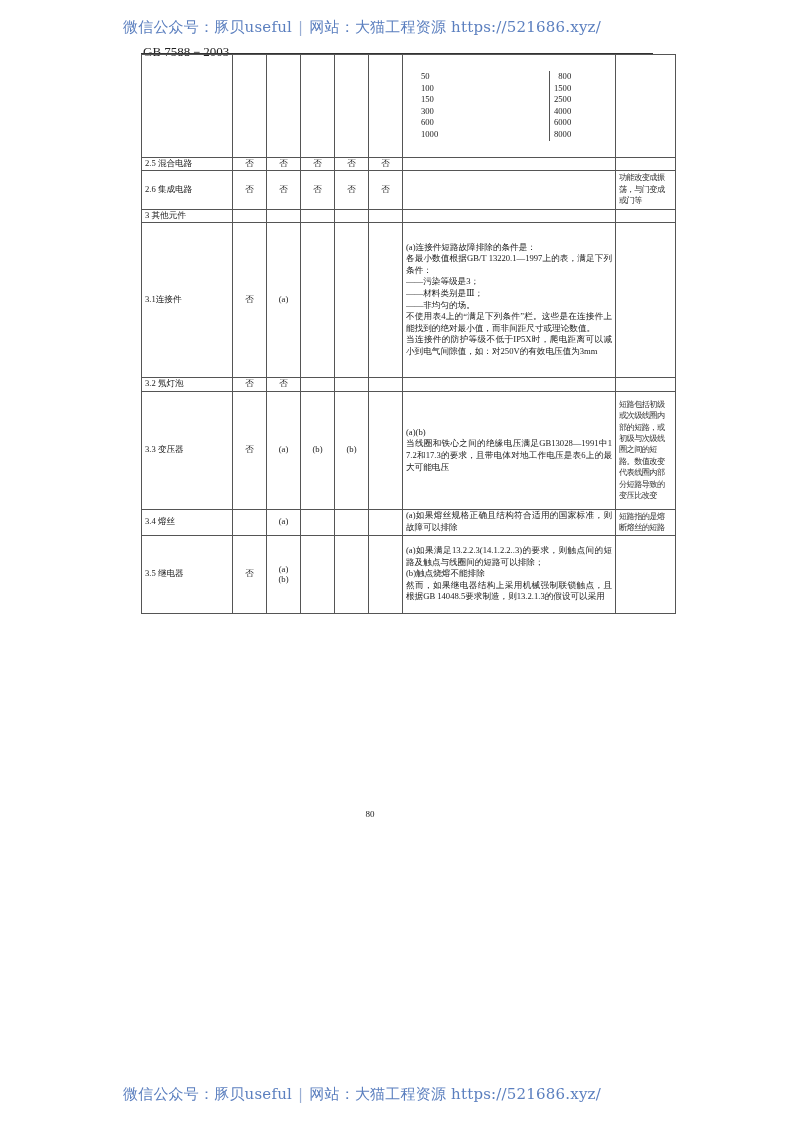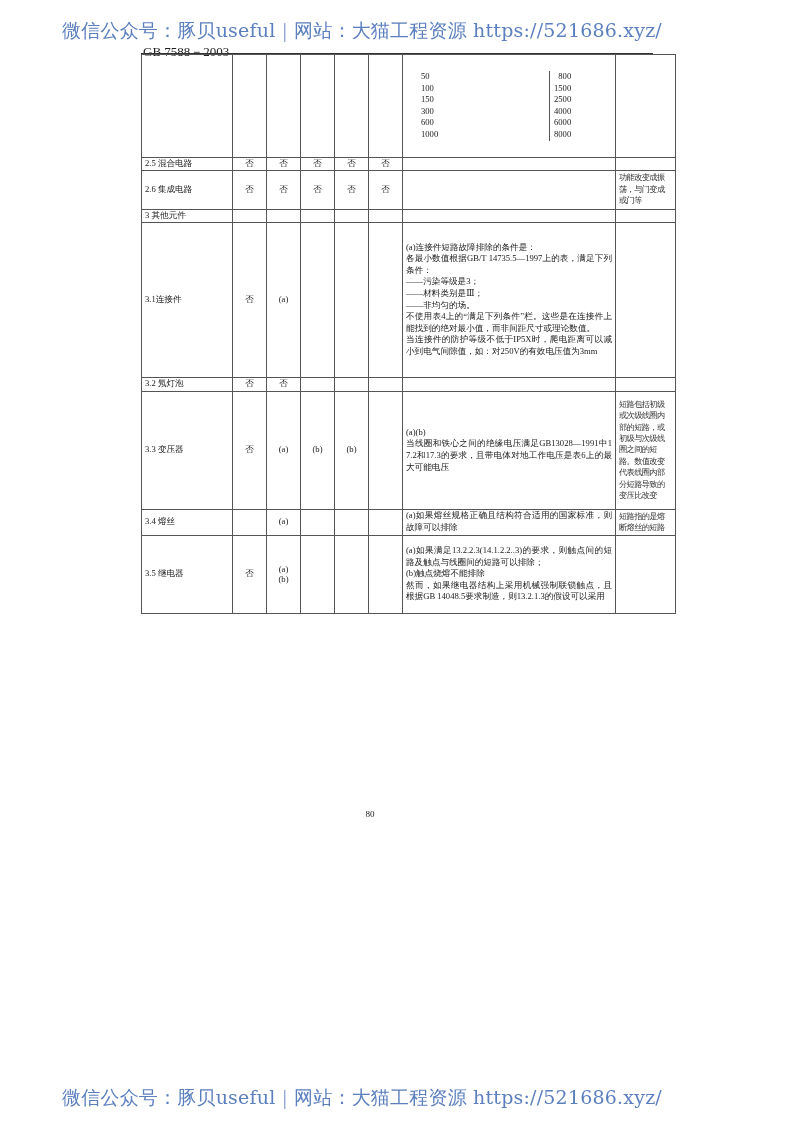--- a/index.html
+++ b/index.html
@@ -3,21 +3,21 @@
 <meta charset="utf-8">
 <style>
   html, body { margin: 0; padding: 0; }
   body {
     width: 800px; height: 1132px; background: #ffffff; position: relative; overflow: hidden;
     font-family: "DejaVu Serif", "Liberation Serif", serif; color: #1a1a1a;
   }
   .watermark {
     position: absolute; left: 0; width: 724px; text-align: center;
     font-family: "DejaVu Serif", "Liberation Serif", serif;
-    font-size: 19px; color: #5b7fbf; letter-spacing: 0.2px;
+    font-size: 15px; color: #5b7fbf; letter-spacing: 0.2px;
   }
   .watermark .sep { color: #9aaed4; margin: 0 6px; }
   .wm-top { top: 18px; }
   .wm-bottom { top: 1085px; }
   .std-header {
     position: absolute; left: 143px; top: 43px; font-size: 13px; color: #222;
     font-family: "Liberation Serif", serif;
   }
   .header-rule {
     position: absolute; left: 141px; top: 53px; width: 512px; height: 0;
@@ -134,21 +134,21 @@
 
     <tr style="height:155px">
       <td class="name">3.1连接件</td>
       <td class="c">否</td>
       <td class="c">(a)</td>
       <td class="c"></td>
       <td class="c"></td>
       <td class="c"></td>
       <td class="desc">
         <span class="line">(a)连接件短路故障排除的条件是：</span>
-        <span class="line">各最小数值根据GB/T 14735.5—1997上的表，满足下列条件：</span>
+        <span class="line">各最小数值根据GB/T 13220.1—1997上的表，满足下列条件：</span>
         <span class="line">——污染等级是3；</span>
         <span class="line">——材料类别是Ⅲ；</span>
         <span class="line">——非均匀的场。</span>
         <span class="line">不使用表4上的“满足下列条件”栏。这些是在连接件上能找到的绝对最小值，而非间距尺寸或理论数值。</span>
         <span class="line">当连接件的防护等级不低于IP5X时，爬电距离可以减小到电气间隙值，如：对250V的有效电压值为3mm</span>
       </td>
       <td class="note"></td>
     </tr>
 
     <tr style="height:14px">

